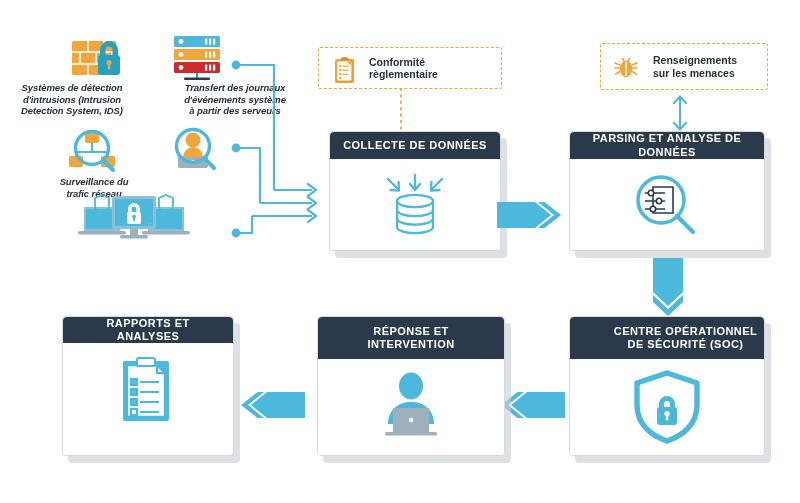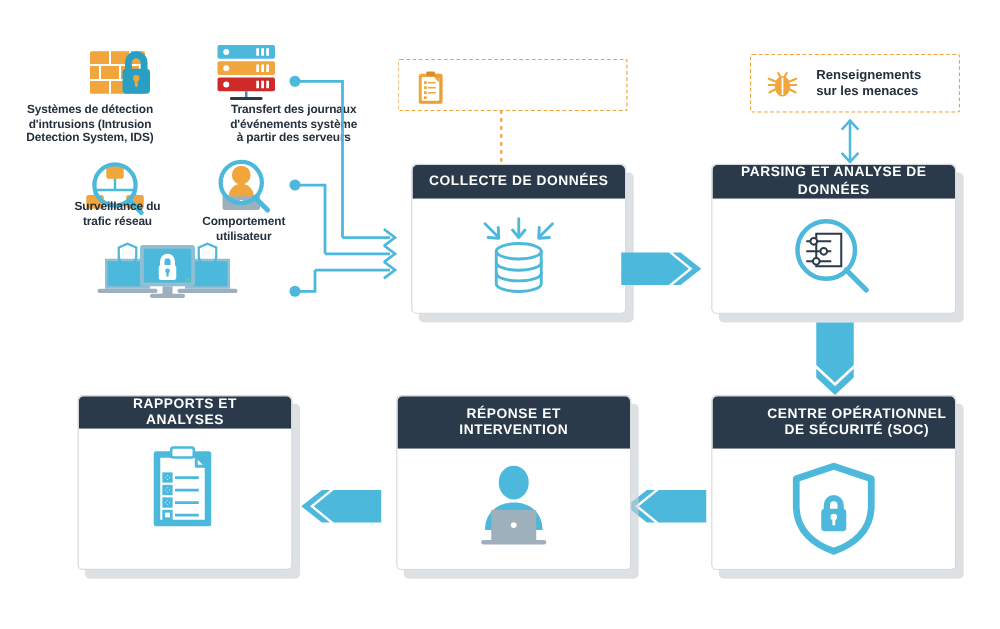--- a/index.html
+++ b/index.html
@@ -8,20 +8,21 @@
   .stage{position:absolute;left:0;top:0;width:800px;height:503px;}
 
   
   .abs{position:absolute;}
 
   
   .src-caption{
     position:absolute;text-align:center;color:#24303c;
     font-size:9.5px;font-weight:bold;line-height:11.6px;
     letter-spacing:-0.1px;
+    font-style:italic;
   }
 
   
   .note{
     position:absolute;border:1.6px dashed #f2a33c;border-radius:2px;
     background:#ffffff;display:flex;align-items:center;gap:9px;
     padding:0 14px;box-sizing:border-box;
   }
   .note-label{
     color:#24303c;font-size:10.5px;font-weight:bold;line-height:12.5px;
@@ -122,38 +123,34 @@
         <line x1="30" y1="14" x2="30" y2="24"></line>
         <path d="M14 30 v-6 h32 v6"></path>
       </g>
       <rect x="23" y="4" width="14" height="11" rx="1.8" fill="#f0a63c"></rect>
       <rect x="7" y="28" width="14" height="11" rx="1.8" fill="#f0a63c"></rect>
       <rect x="39" y="28" width="14" height="11" rx="1.8" fill="#f0a63c"></rect>
       <circle cx="30" cy="20" r="16.5" fill="none" stroke="#4cb8dc" stroke-width="3.4"></circle>
       <line x1="41" y1="32" x2="51" y2="42" stroke="#4cb8dc" stroke-width="4" stroke-linecap="round"></line>
     </svg>
   </div>
-  <div class="src-caption" style="left:36px;top:160px;width:116px;">
+  <div class="src-caption" style="left:36px;top:176px;width:116px;">
     <span style="white-space:pre-line;">Surveillance du
 trafic réseau</span>
   </div>
 
   <div class="abs" style="left:162px;top:128px;">
     <svg width="62" height="45" viewBox="0 0 62 45">
       <rect x="16" y="28" width="30" height="12" rx="2" fill="#9fb0bd"></rect>
       <circle cx="31" cy="34" r="2" fill="#ffffff"></circle>
       <circle cx="31" cy="12" r="7.5" fill="#f0a63c"></circle>
       <path d="M21 29 a10 10 0 0 1 20 0 z" fill="#f0a63c"></path>
       <circle cx="31" cy="18" r="16.5" fill="none" stroke="#4cb8dc" stroke-width="3.4"></circle>
       <line x1="42" y1="30" x2="52" y2="40" stroke="#4cb8dc" stroke-width="4" stroke-linecap="round"></line>
     </svg>
-  </div>
-  <div class="src-caption" style="left:140px;top:172px;width:110px;">
-    <span style="white-space:pre-line;">Comportement
-utilisateur</span>
   </div>
 
   <div class="abs" style="left:66px;top:192px;">
     <svg width="136" height="56" viewBox="0 0 136 56">
 
       <path d="M18 15 h36 v24 h-36 z" fill="#8fbfd4"></path>
       <path d="M20 17 h32 v20 h-32 z" fill="#4cb8dc"></path>
       <rect x="12" y="39" width="48" height="3.4" rx="1.6" fill="#9fb0bd"></rect>
       <path d="M29 6 l7-3 7 3 v7 c0 5-4 8-7 9 -3-1-7-4-7-9 z" fill="none" stroke="#4cb8dc" stroke-width="1.8"></path>
 
@@ -212,20 +209,21 @@
             <rect x="9.4" y="9.6" width="6.2" height="1.2"></rect>
           <rect x="6.2" y="13" width="2.2" height="2.2"></rect>
             <rect x="9.4" y="13.6" width="6.2" height="1.2"></rect>
           <rect x="6.2" y="17" width="2.2" height="2.2"></rect>
             <rect x="9.4" y="17.6" width="6.2" height="1.2"></rect>
           <rect x="6.2" y="21" width="2.2" height="2.2"></rect>
         </g>
         <rect x="8" y="1.2" width="7" height="3.6" rx="1.2" fill="#d98c28"></rect>
       </svg>
     </span>
+    <span class="note-label" style="margin-left:36px;white-space:pre-line;">Conformité règlementaire</span>
   </div>
 
   <svg class="abs" style="left:395px;top:88px;" width="12" height="48" viewBox="0 0 12 48">
     <line x1="6" y1="0" x2="6" y2="48" stroke="#f2a33c" stroke-width="1.8" stroke-dasharray="3,3.4"></line>
   </svg>
 
   <div class="note" style="left:600px;top:43px;width:168px;height:47px;">
     <span class="abs" style="left:12px;top:11px;">
       <svg width="26" height="26" viewBox="0 0 26 26">
         <g stroke="#f0a63c" stroke-width="1.7" fill="none" stroke-linecap="round">

